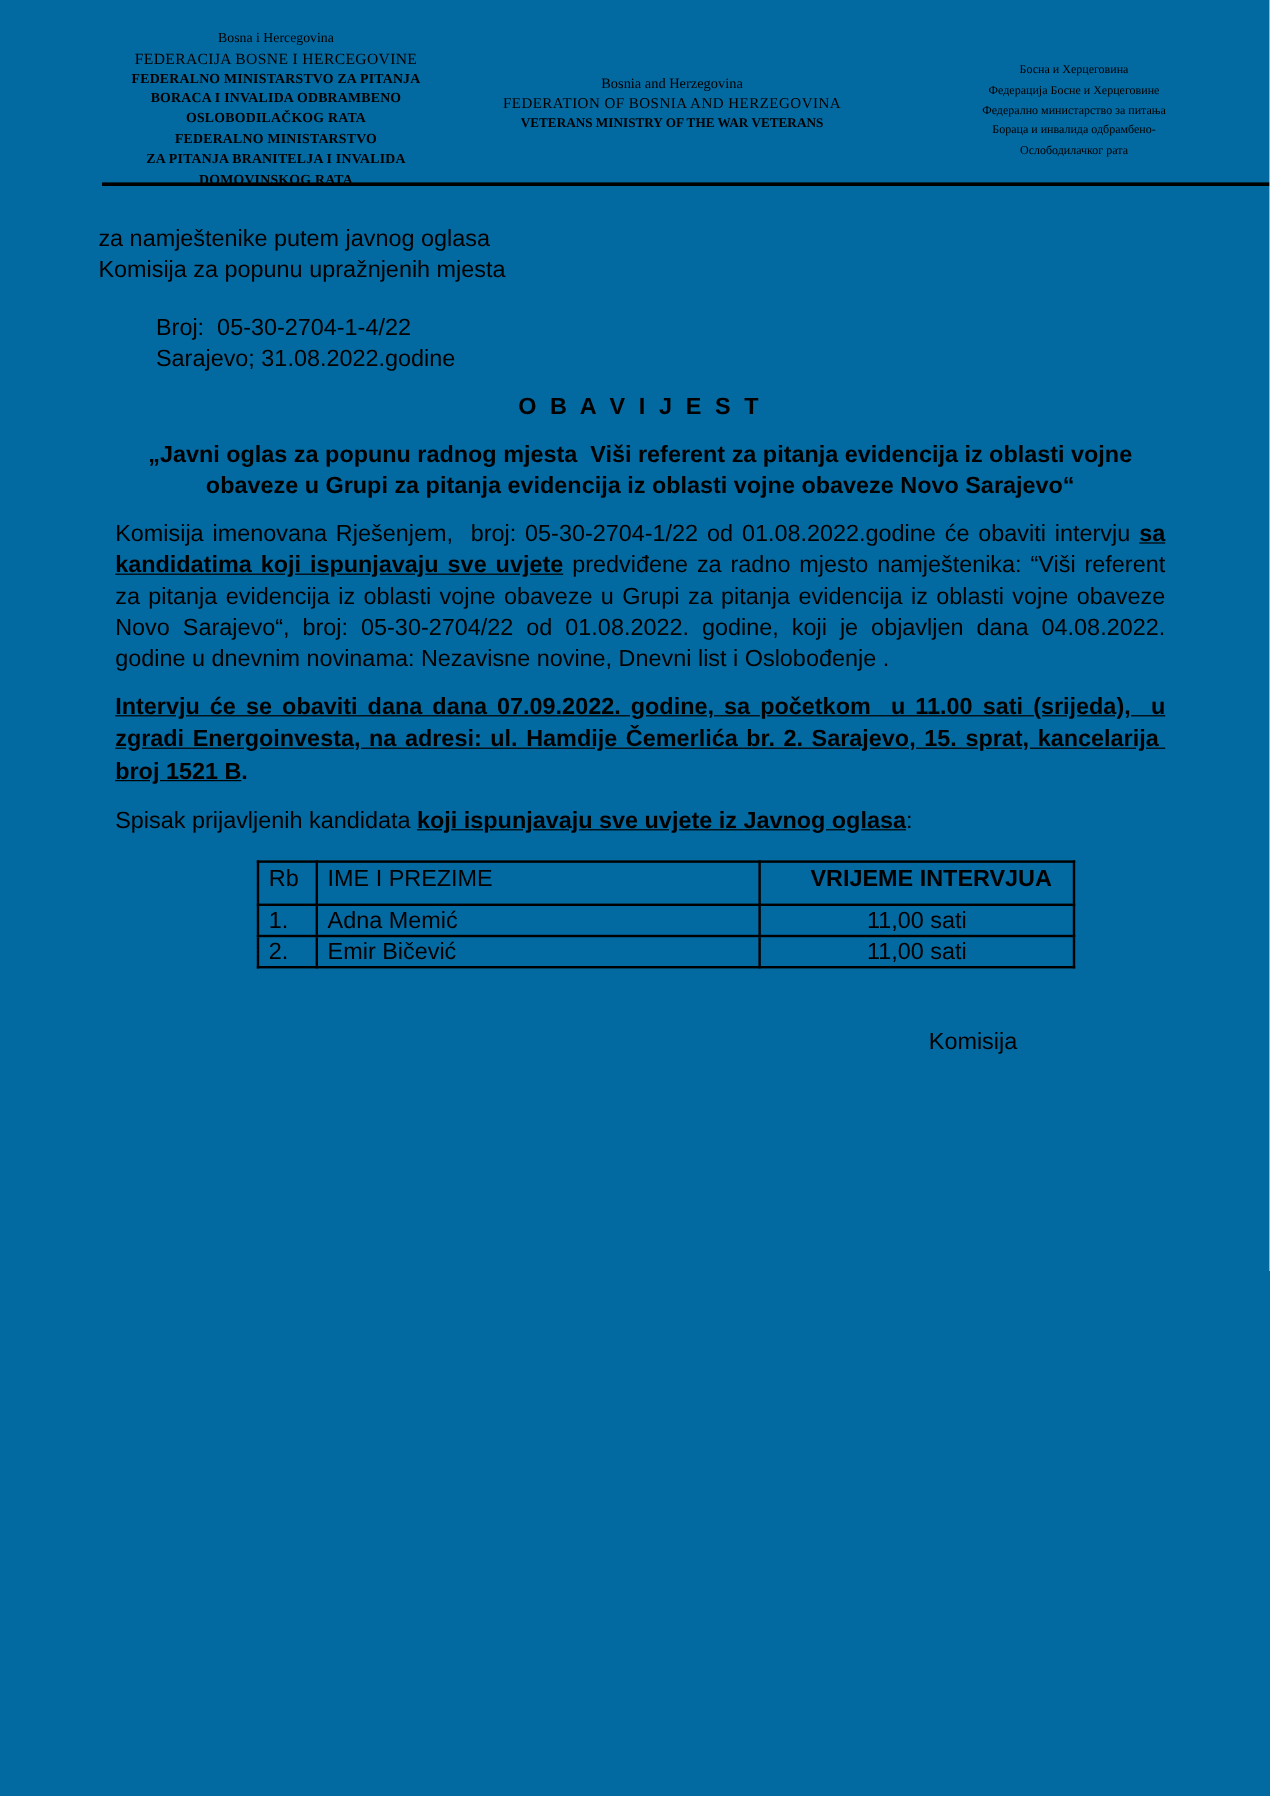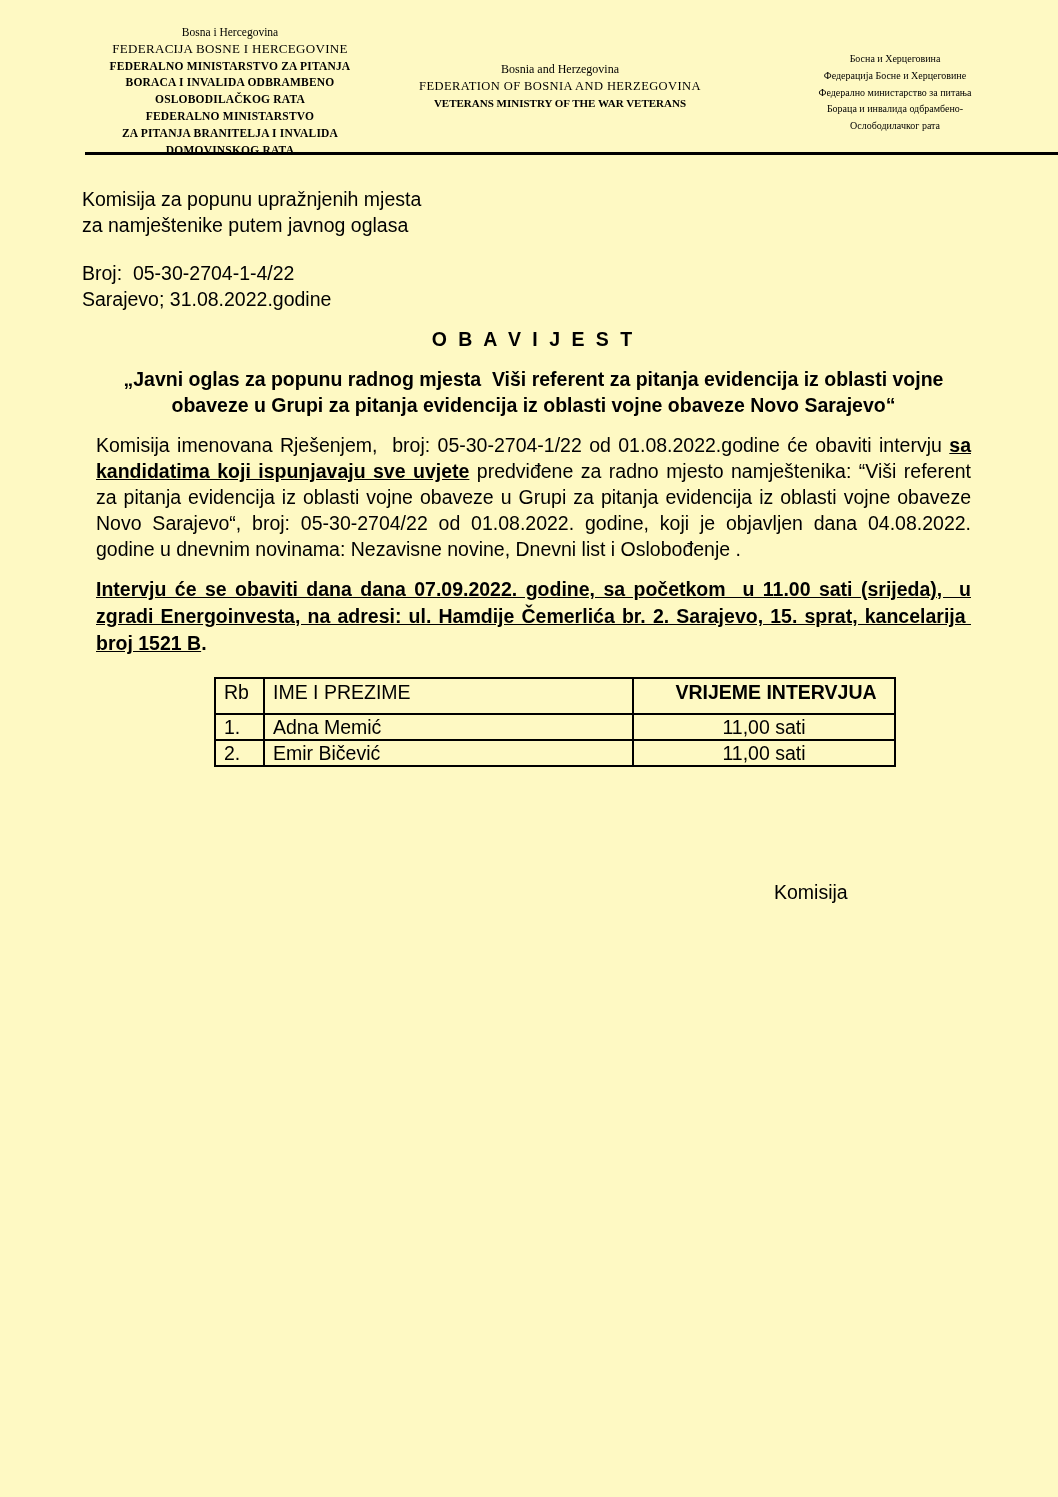--- a/index.html
+++ b/index.html
@@ -1,19 +1,19 @@
 <!DOCTYPE html>
 <html><head>
 <meta charset="utf-8">
 <style>
   html,body { margin:0; padding:0; background:#ffffff; }
   .page {
     position:relative;
     width:1058px; height:1497px;
-    background:#fef9c3;
+    background:#0369a1;
     color:#000;
     font-family:"Liberation Sans", sans-serif;
     overflow:hidden;
   }
 
   
   .hdr { position:absolute; font-family:"Liberation Serif", serif; text-align:center; color:#000; }
   .hdr .ln { white-space:nowrap; }
   .hdr-left  { left:88px;  top:24px; width:284px; font-size:11.5px; line-height:16.8px; }
   .hdr-left  .ln:nth-child(2) { font-size:13px; letter-spacing:0.3px; }
@@ -25,21 +25,21 @@
 
   .rule { position:absolute; left:85px; right:0; top:152px; height:3px; background:#000; }
 
   
   .docbody {
     position:absolute; left:82px; top:186px; width:903px;
     font-size:19.5px; line-height:26px;
   }
   .docbody p { margin:14px; }
   .addr-line { white-space:nowrap; }
-  .meta { margin-top:22px; }
+  .meta { margin-top:22px;margin-left:48px; }
   .meta div { white-space:nowrap; }
 
   .title { margin-top:22px; text-align:center; font-weight:bold; letter-spacing:3px; }
   .subtitle { margin-top:1px; text-align:center; font-weight:bold; }
 
   .p1 { margin-top:20px; text-align:justify; }
   .bu { font-weight:bold; text-decoration:underline; }
 
   .p2 { margin-top:20px; text-align:justify; font-weight:bold; line-height:27px; }
   .p2 .u { text-decoration:underline; }
@@ -63,21 +63,21 @@
   table.cand col.c-name { width:369px; }
   table.cand col.c-time { width:262px; }
   table.cand thead th {
     font-weight:normal; text-align:left; vertical-align:top;
     height:33px; line-height:24px;
   }
   table.cand thead th.time-h { font-weight:bold; text-align:center;padding-left:32px; }
   table.cand tbody td { height:23px; line-height:23px; vertical-align:middle; }
   table.cand tbody td.time-c { text-align:center; }
 
-  .signature { margin-top:112px; padding-left:692px; }
+  .signature { margin-top:48px; padding-left:692px; }
 </style>
 </head>
 <body>
 
 <div class="page">
 
   <div class="hdr hdr-left">
     <div class="ln">Bosna i Hercegovina</div>
     <div class="ln">FEDERACIJA BOSNE I HERCEGOVINE</div>
     <div class="ln">FEDERALNO MINISTARSTVO ZA PITANJA</div>
@@ -100,40 +100,41 @@
     <div class="ln">Федерално министарство за питања</div>
     <div class="ln">Бораца и инвалида одбрамбено-</div>
     <div class="ln">Ослободилачког рата</div>
   </div>
 
   <div class="rule"></div>
 
   <div class="docbody">
 
     <div>
+      <div class="addr-line">za namještenike putem javnog oglasa</div>
       <div class="addr-line">Komisija za popunu upražnjenih mjesta</div>
-      <div class="addr-line">za namještenike putem javnog oglasa</div>
     </div>
 
     <div class="meta">
       <div>Broj:&nbsp; 05-30-2704-1-4/22</div>
       <div>Sarajevo; 31.08.2022.godine</div>
     </div>
 
     <p class="title">O B A V I J E S T</p>
 
     <div class="subtitle">
       <div>„Javni oglas za popunu radnog mjesta&nbsp; Viši referent za pitanja evidencija iz oblasti vojne</div>
       <div>obaveze u Grupi za pitanja evidencija iz oblasti vojne obaveze Novo Sarajevo“</div>
     </div>
 
     <p class="p1"><span>Komisija imenovana Rješenjem,&nbsp; broj: 05-30-2704-1/22 od 01.08.2022.godine će obaviti intervju </span><span class="bu">sa kandidatima koji ispunjavaju sve uvjete</span><span> predviđene za radno mjesto namještenika: “Viši referent za pitanja evidencija iz oblasti vojne obaveze u Grupi za pitanja evidencija iz oblasti vojne obaveze Novo Sarajevo“, broj: 05-30-2704/22 od 01.08.2022. godine, koji je objavljen dana 04.08.2022. godine u dnevnim novinama: Nezavisne novine, Dnevni list i Oslobođenje .</span></p>
 
     <p class="p2"><span class="u">Intervju će se obaviti dana dana 07.09.2022. godine, sa početkom&nbsp; u 11.00 sati (srijeda),&nbsp; u zgradi Energoinvesta, na adresi: ul. Hamdije Čemerlića br. 2. Sarajevo, 15. sprat, kancelarija&nbsp; broj 1521 B</span><span>.</span></p>
 
+    <p class="p3"><span>Spisak prijavljenih kandidata </span><span class="bu">koji ispunjavaju sve uvjete iz Javnog oglasa</span><span>:</span></p>
 
     <table class="cand">
       <colgroup>
         <col class="c-rb">
           <col class="c-name">
           <col class="c-time">
       </colgroup>
       <thead>
         <tr>
           <th>Rb</th>

